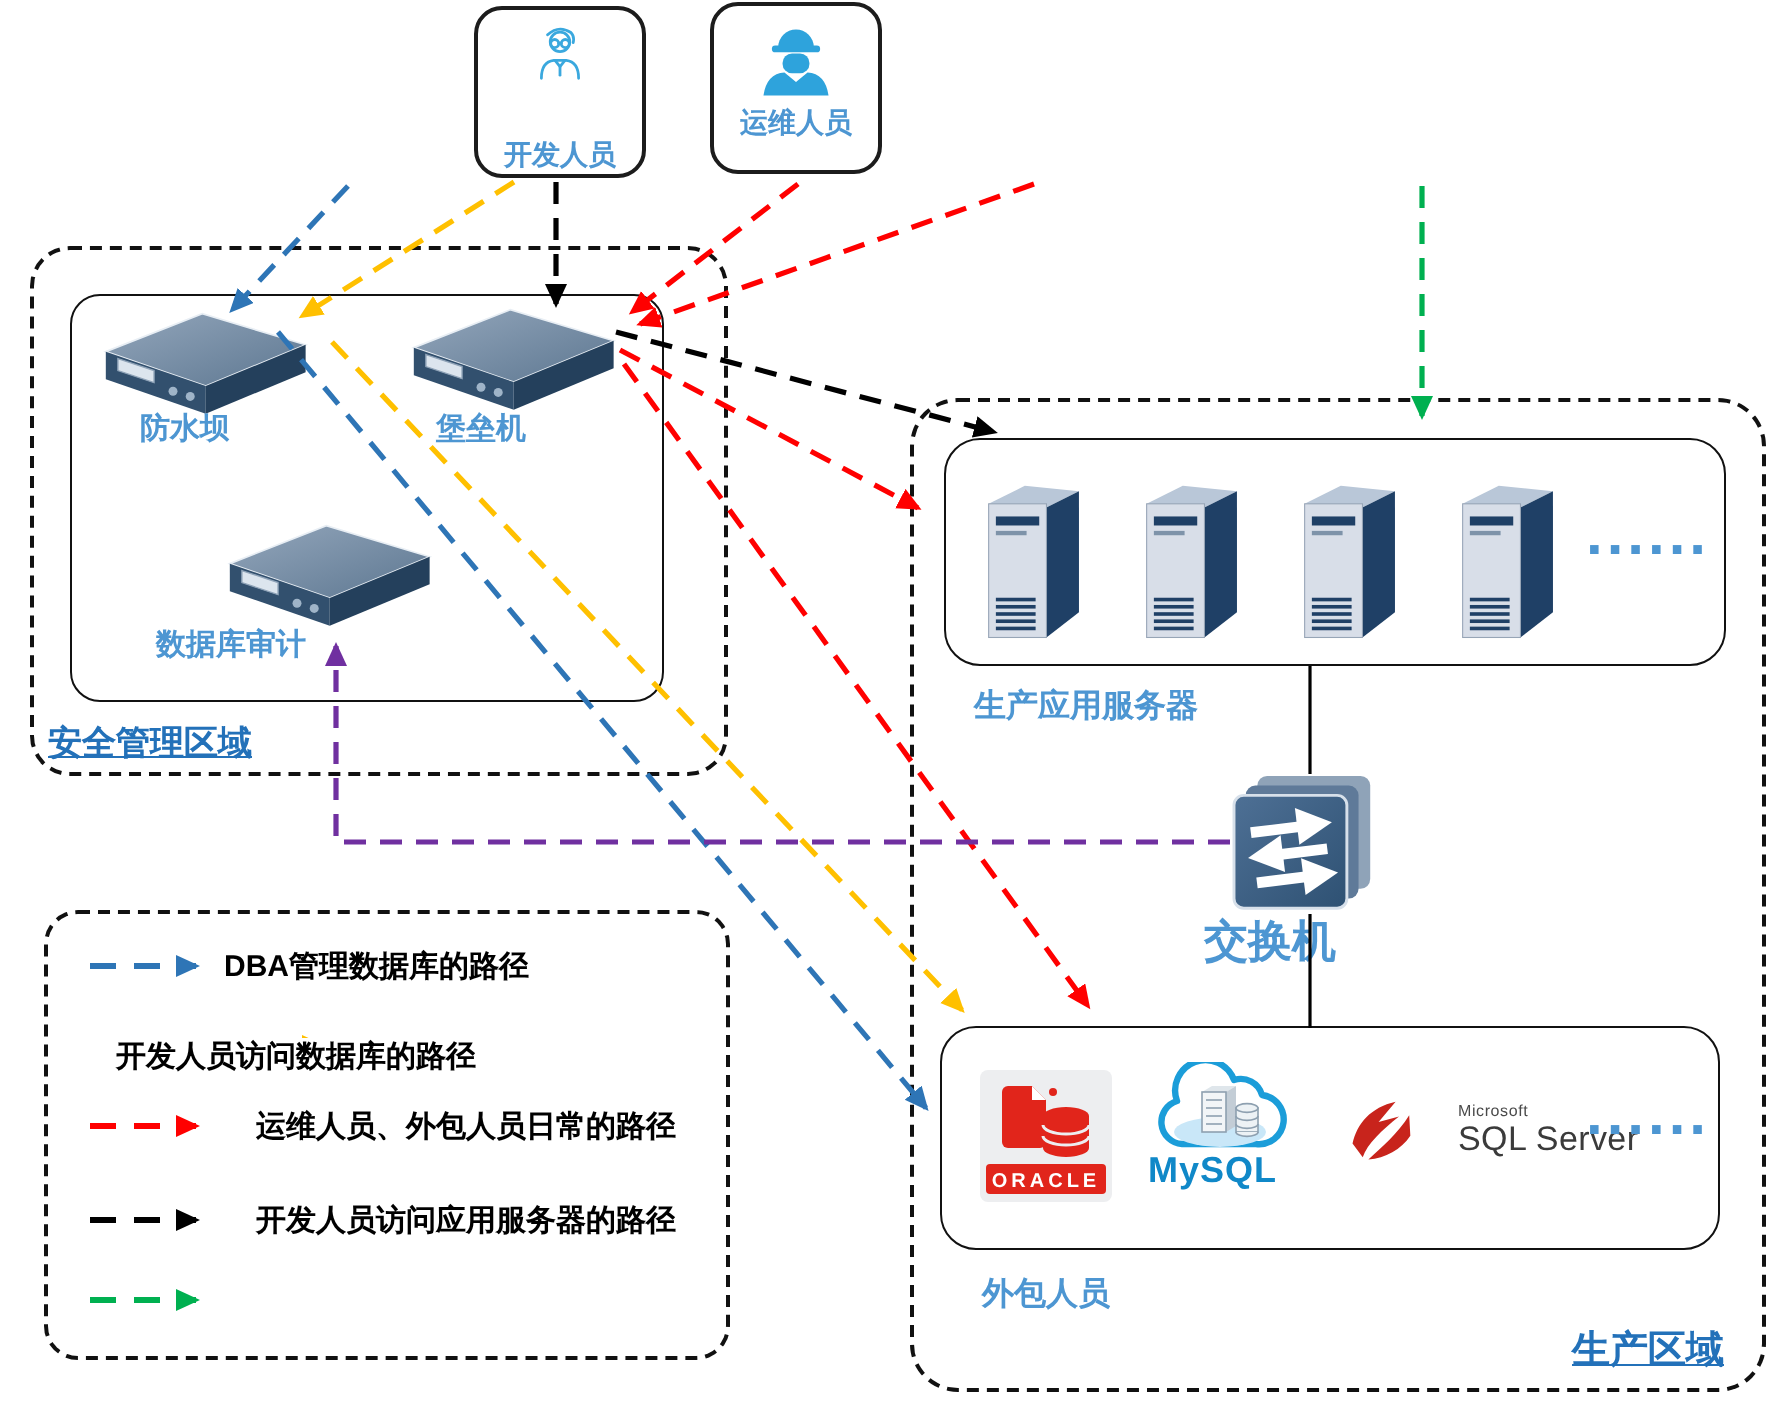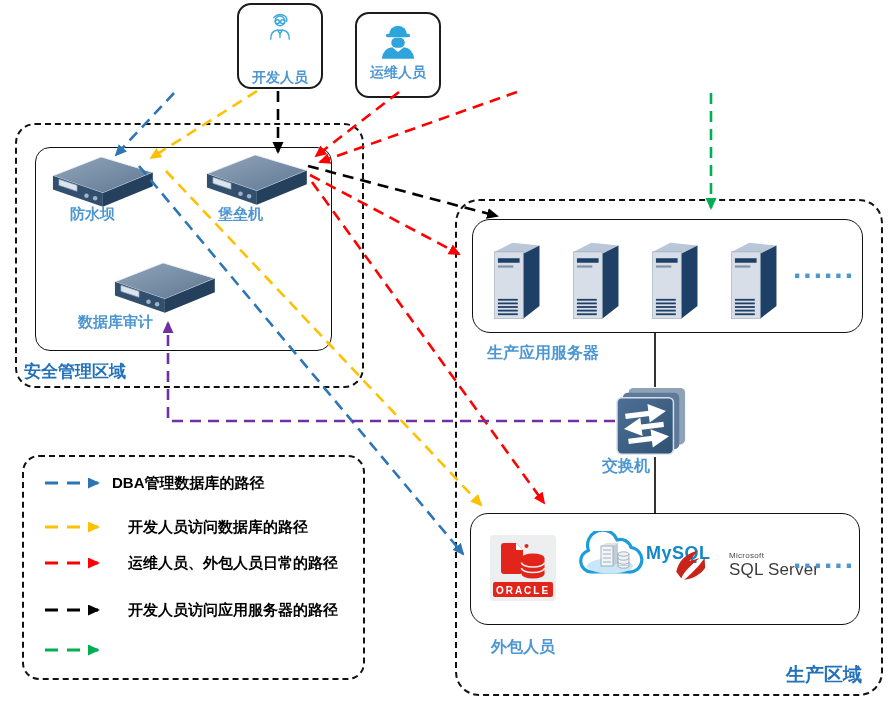--- a/index.html
+++ b/index.html
@@ -9,33 +9,33 @@
 
   
   .actor{position:absolute;width:86px;height:86px;border:2px solid #1c1c1c;border-radius:14px;
          background:#fff;display:flex;flex-direction:column;align-items:center;padding-top:7px;}
   .actor-label{font-size:14px;font-weight:700;color:var(--device-label,#4D96D2);margin-top:1px;white-space:nowrap;}
   .actor-dba .actor-label{color:var(--actor-dba,#2E75B6);}
 
   
   .zone-dashed{position:absolute;border:2px dashed #111;border-radius:20px;background:transparent;}
   .inner-solid{position:absolute;border:1.6px solid #111;border-radius:15px;background:transparent;}
-  .zone-title{position:absolute;font-weight:800;color:var(--zone-label,#2371B9);white-space:nowrap;}
+  .zone-title{position:absolute;font-weight:800;color:var(--zone-label,#2371B9);white-space:nowrap;text-decoration:underline;}
   .dev-label{position:absolute;font-size:15px;font-weight:700;color:var(--device-label,#4D96D2);white-space:nowrap;}
   .grp-label{position:absolute;font-size:16px;font-weight:700;color:var(--device-label,#4D96D2);white-space:nowrap;}
 
   .abs{position:absolute;}
   .dots{position:absolute;font-size:30px;font-weight:800;letter-spacing:2px;color:#4D96D2;line-height:30px;}
 
   
   .legend-row{position:absolute;height:22px;display:flex;align-items:center;}
   .legend-text{font-size:15px;font-weight:700;color:var(--legend-text,#000);white-space:nowrap;}
 
   
-  .mysql-wrap{position:absolute;display:flex;flex-direction:row;align-items:center;}
+  .mysql-wrap{position:absolute;display:flex;flex-direction:column;}
   .mysql-text{font-size:18px;font-weight:800;color:#1088C8;letter-spacing:.5px;margin-top:-2px;}
   .sqlserver-wrap{position:absolute;display:flex;align-items:center;gap:21px;}
   .ms-col{display:flex;flex-direction:column;line-height:1;}
   .ms-top{font-size:8px;color:#4a4a4a;letter-spacing:.3px;margin-bottom:1px;}
   .ms-main{font-size:17px;color:#3B3B3B;font-weight:500;letter-spacing:.2px;}
 
   #overlay{position:absolute;left:0;top:0;pointer-events:none;z-index:20;}
 </style>
 </head>
 <body>
@@ -50,21 +50,21 @@
       <circle cx="16.6" cy="12.6" r="2.6"></circle>
       <circle cx="23.4" cy="12.6" r="2.6"></circle>
       <path d="M19.2,12.4 h1.6"></path>
       <path d="M8,35 Q8,24.5 16,23.5 L24,23.5 Q32,24.5 32,35"></path>
       <path d="M16.8,23.5 L20,27.5 L23.2,23.5"></path>
       <path d="M20,27.5 V33"></path>
     </svg>
     <span class="actor-label">开发人员</span>
   </div>
 
-  <div class="actor" style="left:355px;top:12px;">
+  <div class="actor" style="left:355px;top:1px;">
     <svg width="46" height="42" viewBox="0 0 40 40" fill="#2EA3DC">
       <path d="M11.5,13 a8.5,8.5 0 0 1 17,0 z"></path>
       <rect x="8.5" y="12.2" width="23" height="3.2" rx="1.6"></rect>
       <rect x="13.6" y="16" width="12.8" height="9.4" rx="4.5"></rect>
       <path d="M4.5,36 Q6,25.5 14.5,25 L20,29.5 L25.5,25 Q34,25.5 35.5,36 Z"></path>
     </svg>
     <span class="actor-label">运维人员</span>
   </div>
 
 
@@ -185,21 +185,21 @@
     <rect x="2" y="12" width="58" height="58" rx="5" fill="url(#swFace)" stroke="#D7E0EA" stroke-width="1.5"></rect>
     <g fill="#fff" transform="rotate(-7 31 41)">
       <rect x="12" y="26" width="25" height="5.5"></rect>
         <polygon points="36,19 54,28.5 36,38"></polygon>
       <rect x="25" y="39" width="25" height="5.5"></rect>
         <polygon points="27,32 9,41.5 27,51"></polygon>
       <rect x="12" y="52" width="25" height="5.5"></rect>
         <polygon points="36,45 54,54.5 36,64"></polygon>
     </g>
   </svg>
-  <div class="dev-label" style="left:602px;top:456px;font-size:16px;">交换机</div>
+  <div class="dev-label" style="left:602px;top:456px;font-size:22px;">交换机</div>
 
   <div class="inner-solid" style="left:470px;top:513px;width:390px;height:112px;border-radius:18px;"></div>
 
   <svg class="abs" style="left:490px;top:535px;" width="66" height="66" viewBox="0 0 66 66">
     <rect width="66" height="66" rx="4" fill="#EDEEF0"></rect>
     <path d="M14,8 h12 l7,7 v21 a3,3 0 0 1 -3,3 h-16 a3,3 0 0 1 -3,-3 v-25 a3,3 0 0 1 3,-3 z" fill="#E1251B"></path>
     <polygon points="26,8 33,15 26,15" fill="#fff"></polygon>
     <circle cx="36.5" cy="11" r="2" fill="#E1251B"></circle>
     <ellipse cx="43" cy="23" rx="11.5" ry="4.5" fill="#E1251B"></ellipse>
     <rect x="31.5" y="23" width="23" height="16" fill="#E1251B"></rect>
@@ -249,21 +249,21 @@
   <div class="grp-label" style="left:491px;top:637px;">外包人员</div>
 
   <div class="zone-dashed" style="left:22px;top:455px;width:343px;height:225px;border-radius:17px;"></div>
 
   <div class="legend-row" style="left:42px;top:472px;">
     <svg width="70" height="14">
       <line x1="3" y1="7" x2="56" y2="7" style="stroke:var(--path-blue,#2E75B6);" stroke-width="3" stroke-dasharray="13 9" marker-end="url(#ah-blue)"></line>
     </svg>
     <span class="legend-text" style="">DBA管理数据库的路径</span>
   </div>
-  <div class="legend-row" style="left:42px;top:516px;">
+  <div class="legend-row" style="left:42px;top:516px;flex-direction:column;">
     <svg width="70" height="14">
       <line x1="3" y1="7" x2="56" y2="7" style="stroke:var(--path-yellow,#FFC000);" stroke-width="3" stroke-dasharray="13 9" marker-end="url(#ah-yellow)"></line>
     </svg>
     <span class="legend-text" style="margin-left:16px;">开发人员访问数据库的路径</span>
   </div>
   <div class="legend-row" style="left:42px;top:552px;">
     <svg width="70" height="14">
       <line x1="3" y1="7" x2="56" y2="7" style="stroke:var(--path-red,#FF0000);" stroke-width="3" stroke-dasharray="13 9" marker-end="url(#ah-red)"></line>
     </svg>
     <span class="legend-text" style="margin-left:16px;">运维人员、外包人员日常的路径</span>

